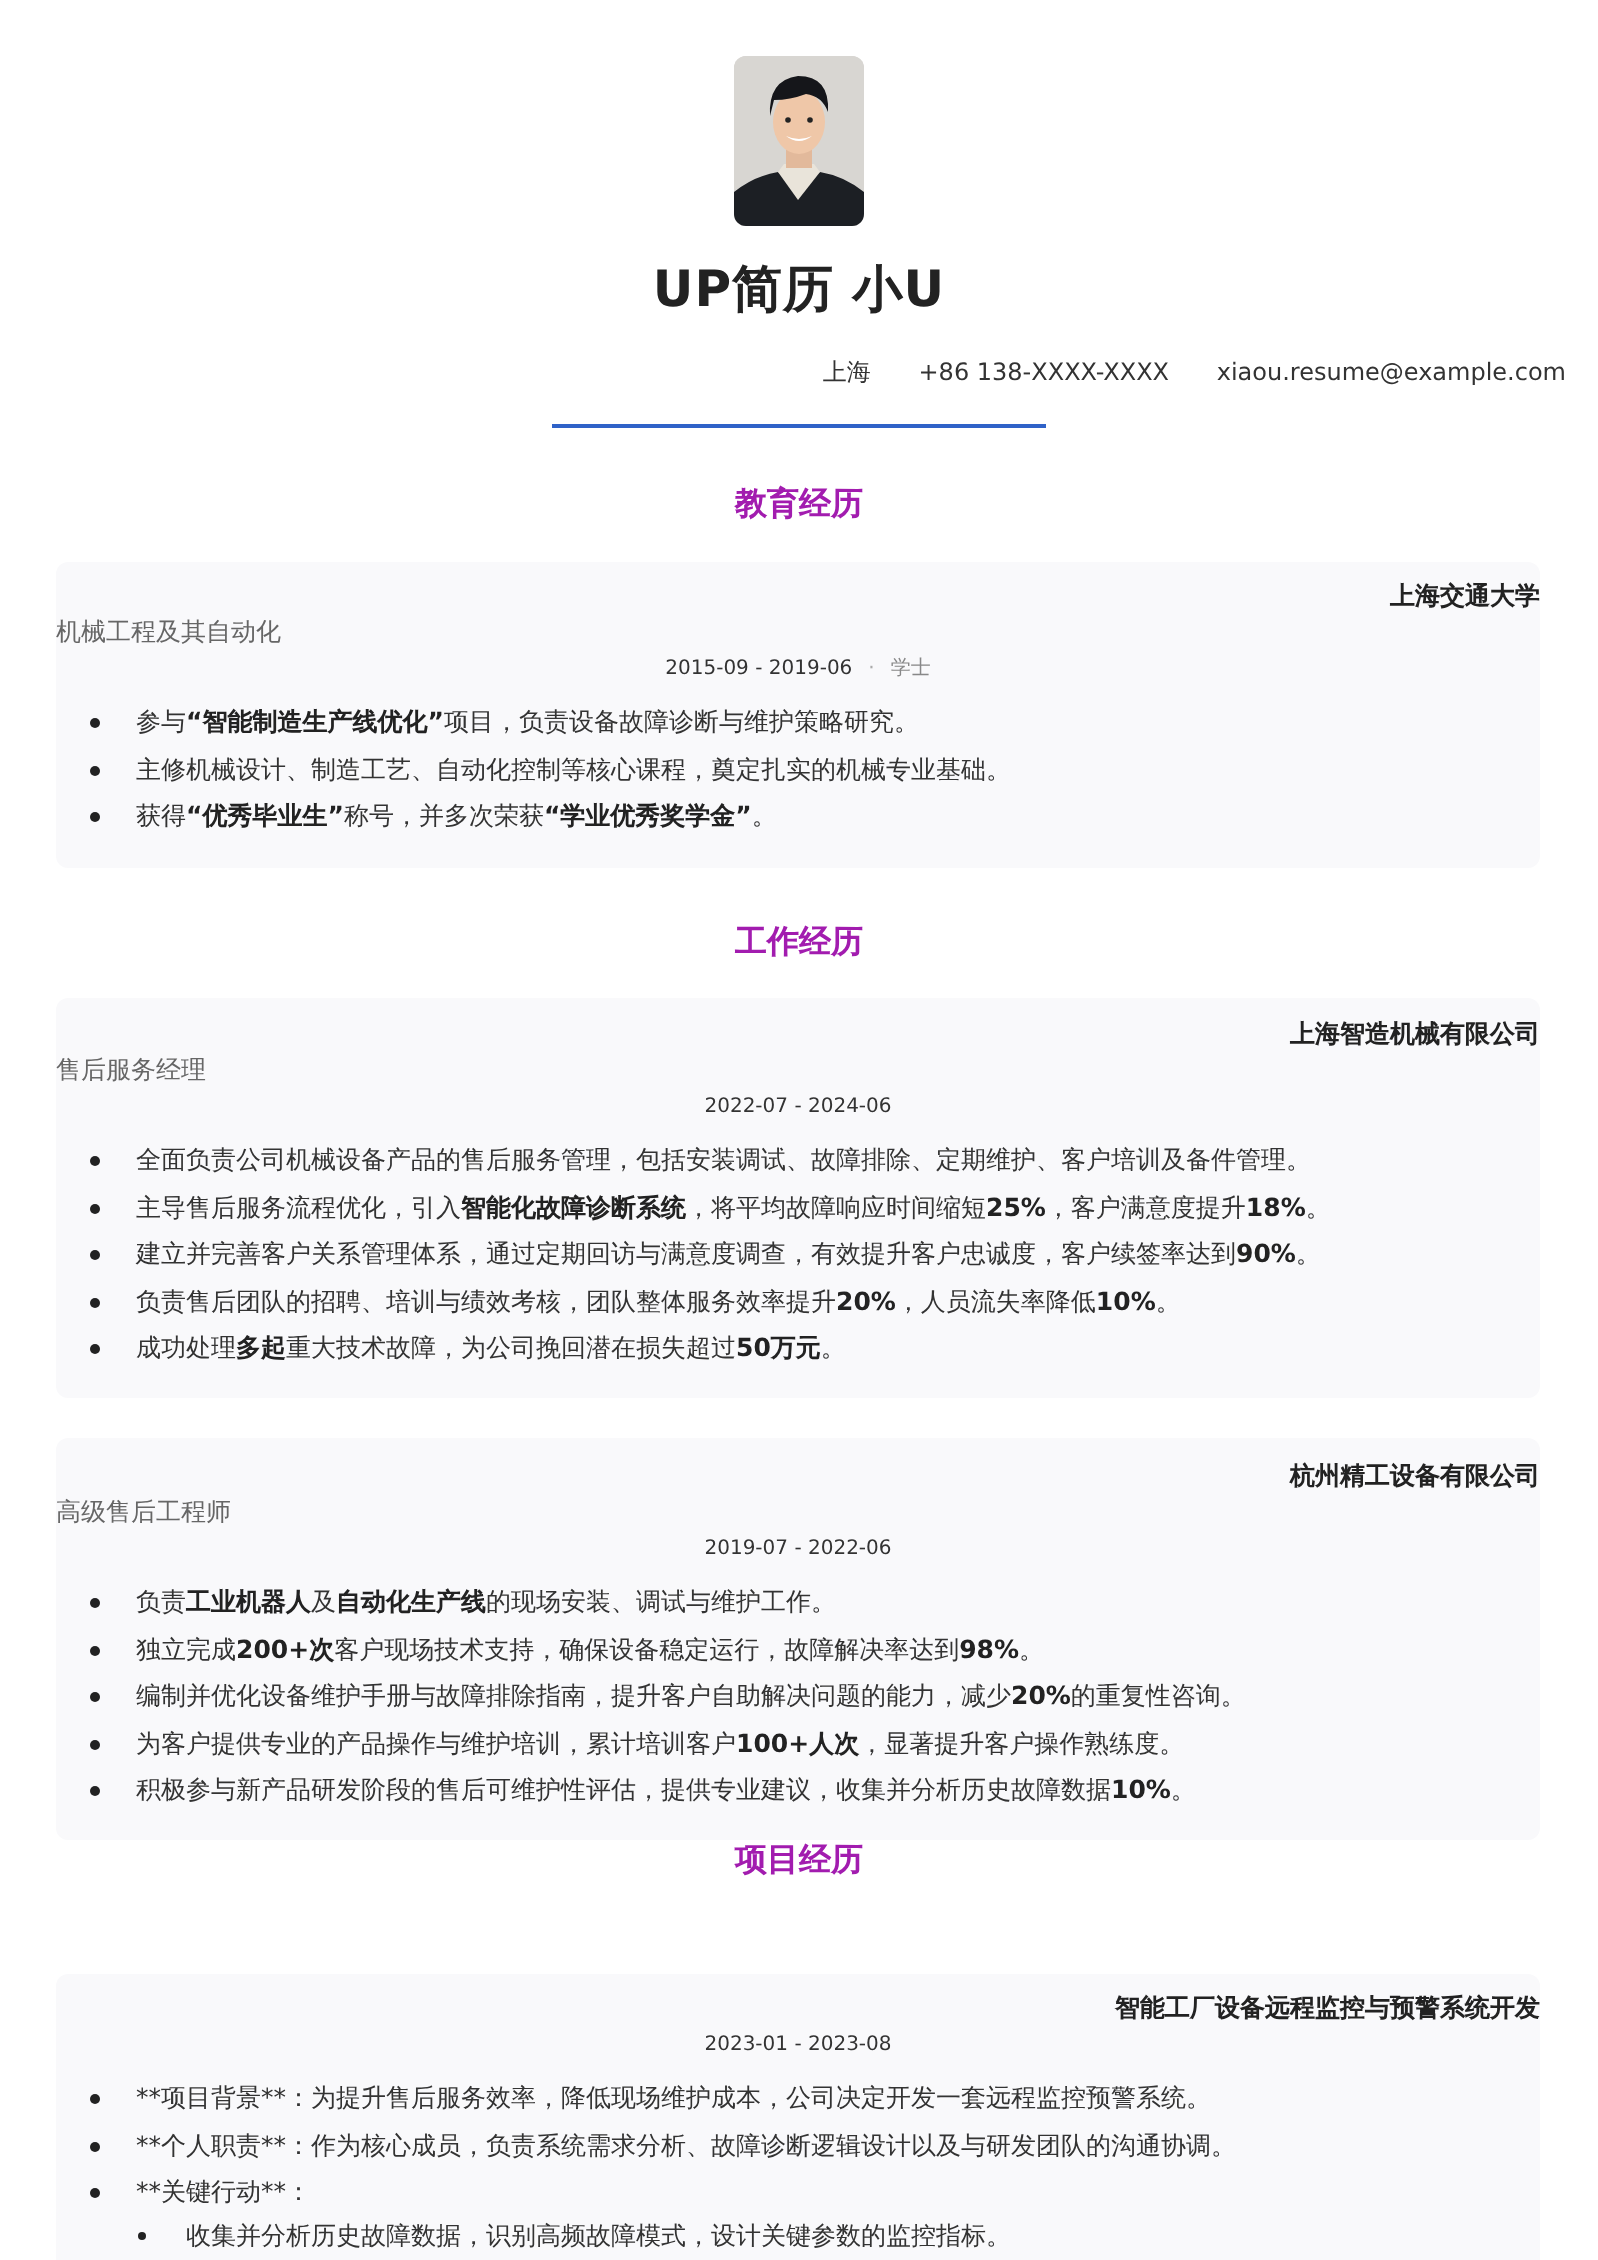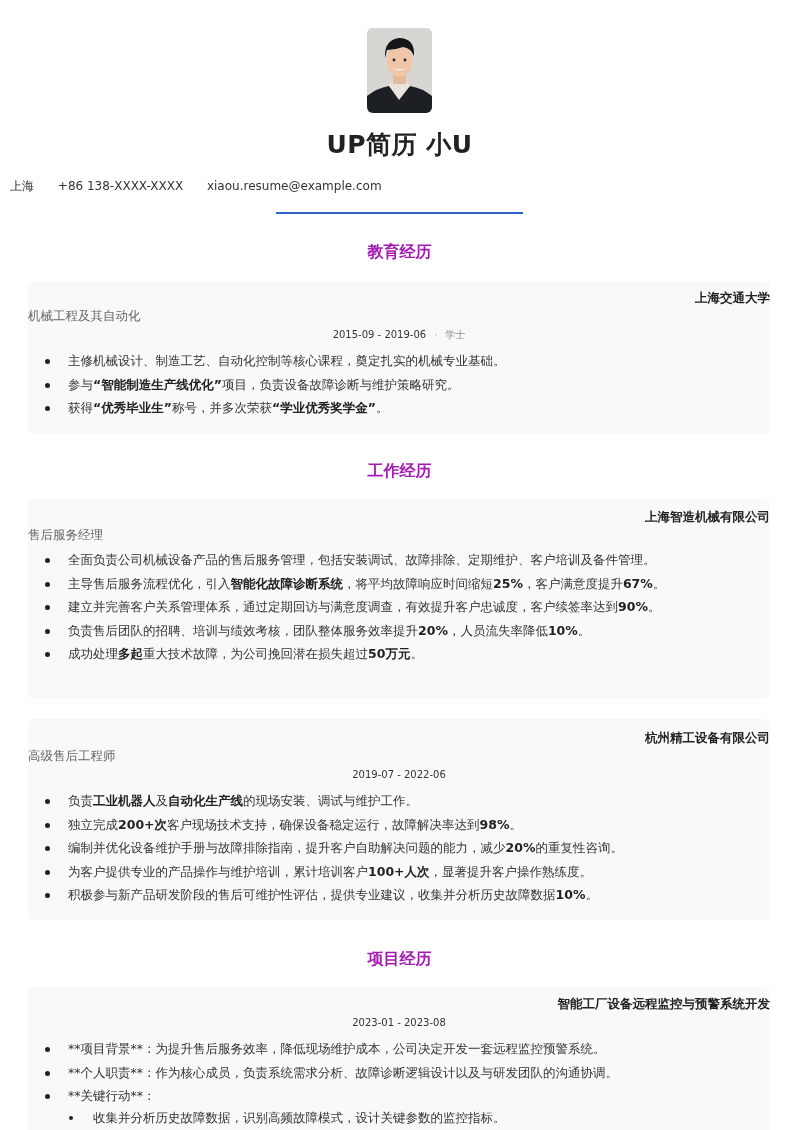--- a/index.html
+++ b/index.html
@@ -7,21 +7,21 @@
   body { font-family: "DejaVu Sans", "Liberation Sans", sans-serif; color: #222; position: relative; }
   .photo {
     position: absolute; left: 367px; top: 28px; width: 65px; height: 85px;
     border-radius: 6px; overflow: hidden; background: #d9d7d4;
   }
   .name {
     position: absolute; left: 0; top: 128px; width: 799px; text-align: center;
     font-size: 25px; font-weight: bold; color: #222; letter-spacing: 0.5px;
   }
   .contact {
-    position: absolute; left: 0; top: 178px; width: 793px; text-align: left;
+    position: absolute; left: 0; top: 178px; width: 793px; text-align: right;
     font-size: 12px; color: #333;
   }
   .contact span { margin: 0 10px; }
   .divider {
     position: absolute; left: 276px; top: 212px; width: 247px; height: 2px; background: #2f62c8;
   }
 
   .section-title {
     position: absolute; left: 0; width: 799px; text-align: center;
     font-size: 16px; font-weight: bold; color: #a21caf;
@@ -78,54 +78,55 @@
 
 <div class="section-title" style="top:242px;">教育经历</div>
 
 <div class="card" style="top:281px; height:153px; padding-top:8px;">
   <div class="card-title">上海交通大学</div>
   <div class="card-sub">机械工程及其自动化</div>
   <div class="card-date">
     <span>2015-09 - 2019-06</span><span class="dot">·</span><span class="degree">学士</span>
   </div>
   <ul class="bullets">
+      <li><span>参与</span><b>“智能制造生产线优化”</b><span>项目，负责设备故障诊断与维护策略研究。</span></li>
       <li><span>主修机械设计、制造工艺、自动化控制等核心课程，奠定扎实的机械专业基础。</span></li>
-      <li><span>参与</span><b>“智能制造生产线优化”</b><span>项目，负责设备故障诊断与维护策略研究。</span></li>
       <li><span>获得</span><b>“优秀毕业生”</b><span>称号，并多次荣获</span><b>“学业优秀奖学金”</b><span>。</span></li>
     </ul>
 </div>
 
 <div class="section-title" style="top:461px;">工作经历</div>
 
 <div class="card" style="top:499px; height:200px; padding-top:9px;">
   <div class="card-title">上海智造机械有限公司</div>
   <div class="card-sub">售后服务经理</div>
+  <div class="card-date">2022-07 - 2024-06</div>
   <ul class="bullets">
       <li><span>全面负责公司机械设备产品的售后服务管理，包括安装调试、故障排除、定期维护、客户培训及备件管理。</span></li>
-      <li><span>主导售后服务流程优化，引入</span><b>智能化故障诊断系统</b><span>，将平均故障响应时间缩短</span><b>25%</b><span>，客户满意度提升</span><b>67%</b><span>。</span></li>
+      <li><span>主导售后服务流程优化，引入</span><b>智能化故障诊断系统</b><span>，将平均故障响应时间缩短</span><b>25%</b><span>，客户满意度提升</span><b>18%</b><span>。</span></li>
       <li><span>建立并完善客户关系管理体系，通过定期回访与满意度调查，有效提升客户忠诚度，客户续签率达到</span><b>90%</b><span>。</span></li>
       <li><span>负责售后团队的招聘、培训与绩效考核，团队整体服务效率提升</span><b>20%</b><span>，人员流失率降低</span><b>10%</b><span>。</span></li>
       <li><span>成功处理</span><b>多起</b><span>重大技术故障，为公司挽回潜在损失超过</span><b>50万元</b><span>。</span></li>
     </ul>
 </div>
 
 <div class="card" style="top:719px; height:201px; padding-top:10px;">
   <div class="card-title">杭州精工设备有限公司</div>
   <div class="card-sub">高级售后工程师</div>
   <div class="card-date">2019-07 - 2022-06</div>
   <ul class="bullets">
       <li><span>负责</span><b>工业机器人</b><span>及</span><b>自动化生产线</b><span>的现场安装、调试与维护工作。</span></li>
       <li><span>独立完成</span><b>200+次</b><span>客户现场技术支持，确保设备稳定运行，故障解决率达到</span><b>98%</b><span>。</span></li>
       <li><span>编制并优化设备维护手册与故障排除指南，提升客户自助解决问题的能力，减少</span><b>20%</b><span>的重复性咨询。</span></li>
       <li><span>为客户提供专业的产品操作与维护培训，累计培训客户</span><b>100+人次</b><span>，显著提升客户操作熟练度。</span></li>
       <li><span>积极参与新产品研发阶段的售后可维护性评估，提供专业建议，收集并分析历史故障数据</span><b>10%</b><span>。</span></li>
     </ul>
 </div>
 
-<div class="section-title" style="top:949px;">项目经历</div>
+<div class="section-title" style="top:920px;">项目经历</div>
 
 <div class="card" style="top:987px; height:160px; padding-top:8px;">
   <div class="card-title">智能工厂设备远程监控与预警系统开发</div>
   <div class="card-date">2023-01 - 2023-08</div>
   <ul class="bullets">
       <li>**项目背景**：为提升售后服务效率，降低现场维护成本，公司决定开发一套远程监控预警系统。</li>
       <li>**个人职责**：作为核心成员，负责系统需求分析、故障诊断逻辑设计以及与研发团队的沟通协调。</li>
       <li>**关键行动**：</li>
       <li class="sub">收集并分析历史故障数据，识别高频故障模式，设计关键参数的监控指标。</li>
     </ul>

